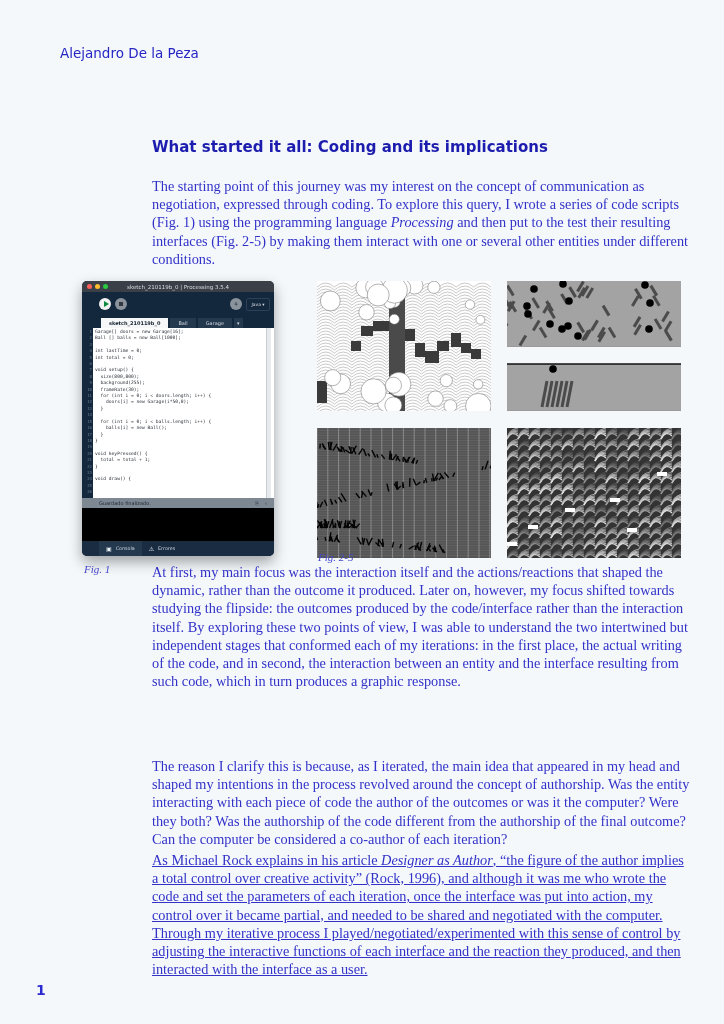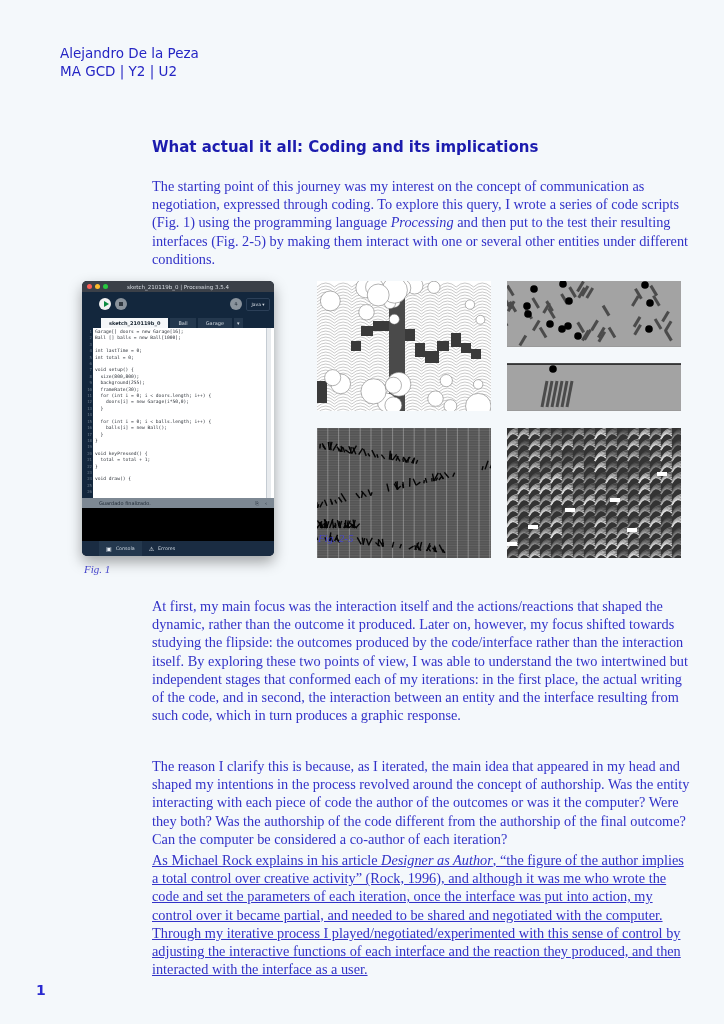--- a/index.html
+++ b/index.html
@@ -13,26 +13,26 @@
   .section-title {
     position: absolute; left: 152px; top: 138px; font-family: "DejaVu Sans", sans-serif;
     font-size: 15px; font-weight: bold; color: #1c1cae;
   }
   .para {
     position: absolute; left: 152px; width: 540px; font-family: "Liberation Serif", serif;
     font-size: 14.3px; line-height: 18.2px; color: #3232c8; margin: 0;
   }
   .para i { font-style: italic; margin-top: 48px; }
   #p1 { top: 177px; }
-  #p2 { top: 597px; }
+  #p2 { top: 563px; }
   #p3 { top: 741px; margin-top: 16px; }
   #p4 { top: 851px; text-decoration: underline; }
   .caption { position: absolute; font-family: "Liberation Serif", serif; font-style: italic; font-size: 11px; color: #4646cc; }
   #cap1 { left: 84px; top: 563px; }
-  #cap2 { left: 318px; top: 532px; }
+  #cap2 { left: 318px; top: 551px; }
   .pagenum { position: absolute; left: 36px; top: 982px; font-family: "DejaVu Sans", sans-serif; font-size: 14px; font-weight: bold; color: #2a2ad0; }
 
   
   .pwin {
     position: absolute; left: 82px; top: 281px; width: 192px; height: 275px;
     background: #0c1b2c; border-radius: 5px; overflow: hidden;
     box-shadow: 0 6px 14px rgba(0,0,0,0.35);
     font-family: "DejaVu Sans Mono", monospace;
   }
   .ptitle { height: 11px; background: #3b4048; display: flex; align-items: center; position: relative; }
@@ -64,24 +64,23 @@
   .pbt .gl { font-size: 6px; margin-right: 4px; color: #e8eef4; }
 
   .fig { position: absolute; background: #fff; overflow: hidden; }
   .fig svg { display: block; }
 </style>
 </head>
 <body>
 
 <div class="hdr">
   <div class="s">Alejandro De la Peza</div>
-  <div class="s">MA GCD | Y2 | U2</div>
 </div>
 
-<div class="section-title">What actual it all: Coding and its implications</div>
+<div class="section-title">What started it all: Coding and its implications</div>
 
 <p class="para" id="p1"><span>The starting point of this journey was my interest on the concept of communication as negotiation, expressed through coding. To explore this query, I wrote a series of code scripts (Fig. 1) using the programming language </span><i>Processing</i><span> and then put to the test their resulting interfaces (Fig. 2-5) by making them interact with one or several other entities under different conditions.</span></p>
 
 <div class="pwin">
   <div class="ptitle">
     <span class="dot" style="background:#fe5f57"></span>
     <span class="dot" style="background:#febc2e"></span>
     <span class="dot" style="background:#28c840"></span>
     <span class="ttl">sketch_210119b_0 | Processing 3.5.4</span>
   </div>

